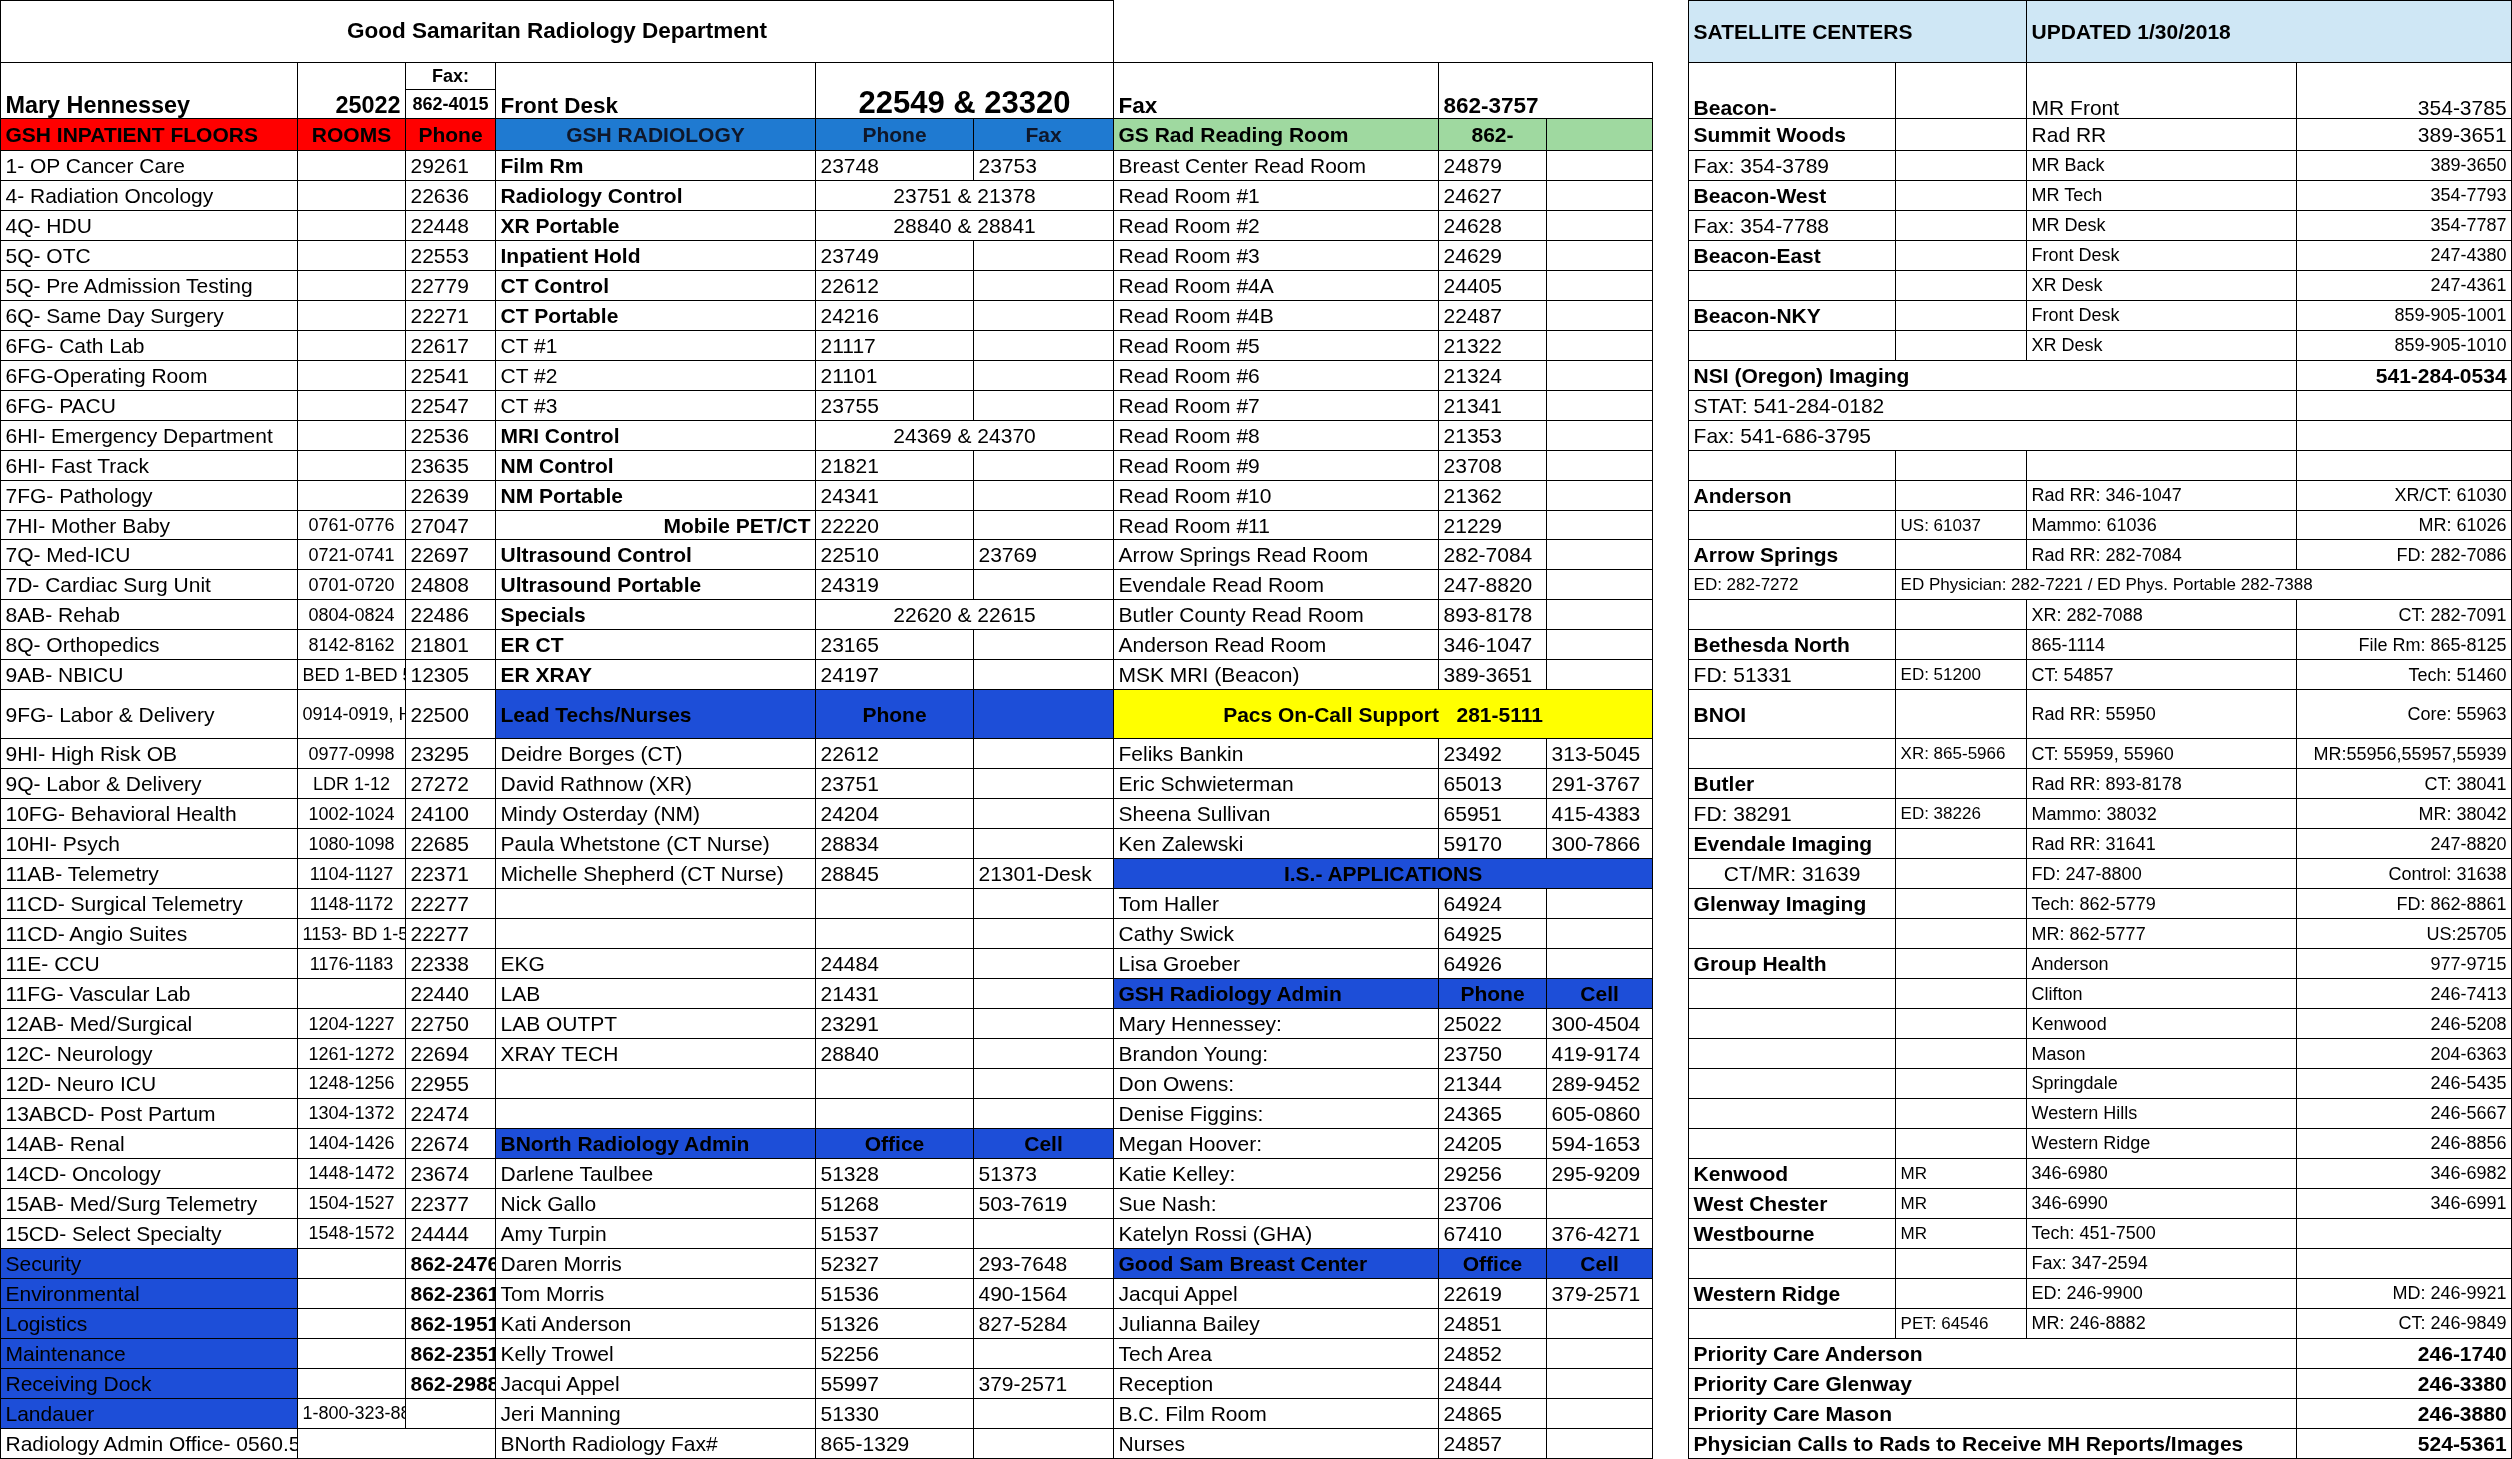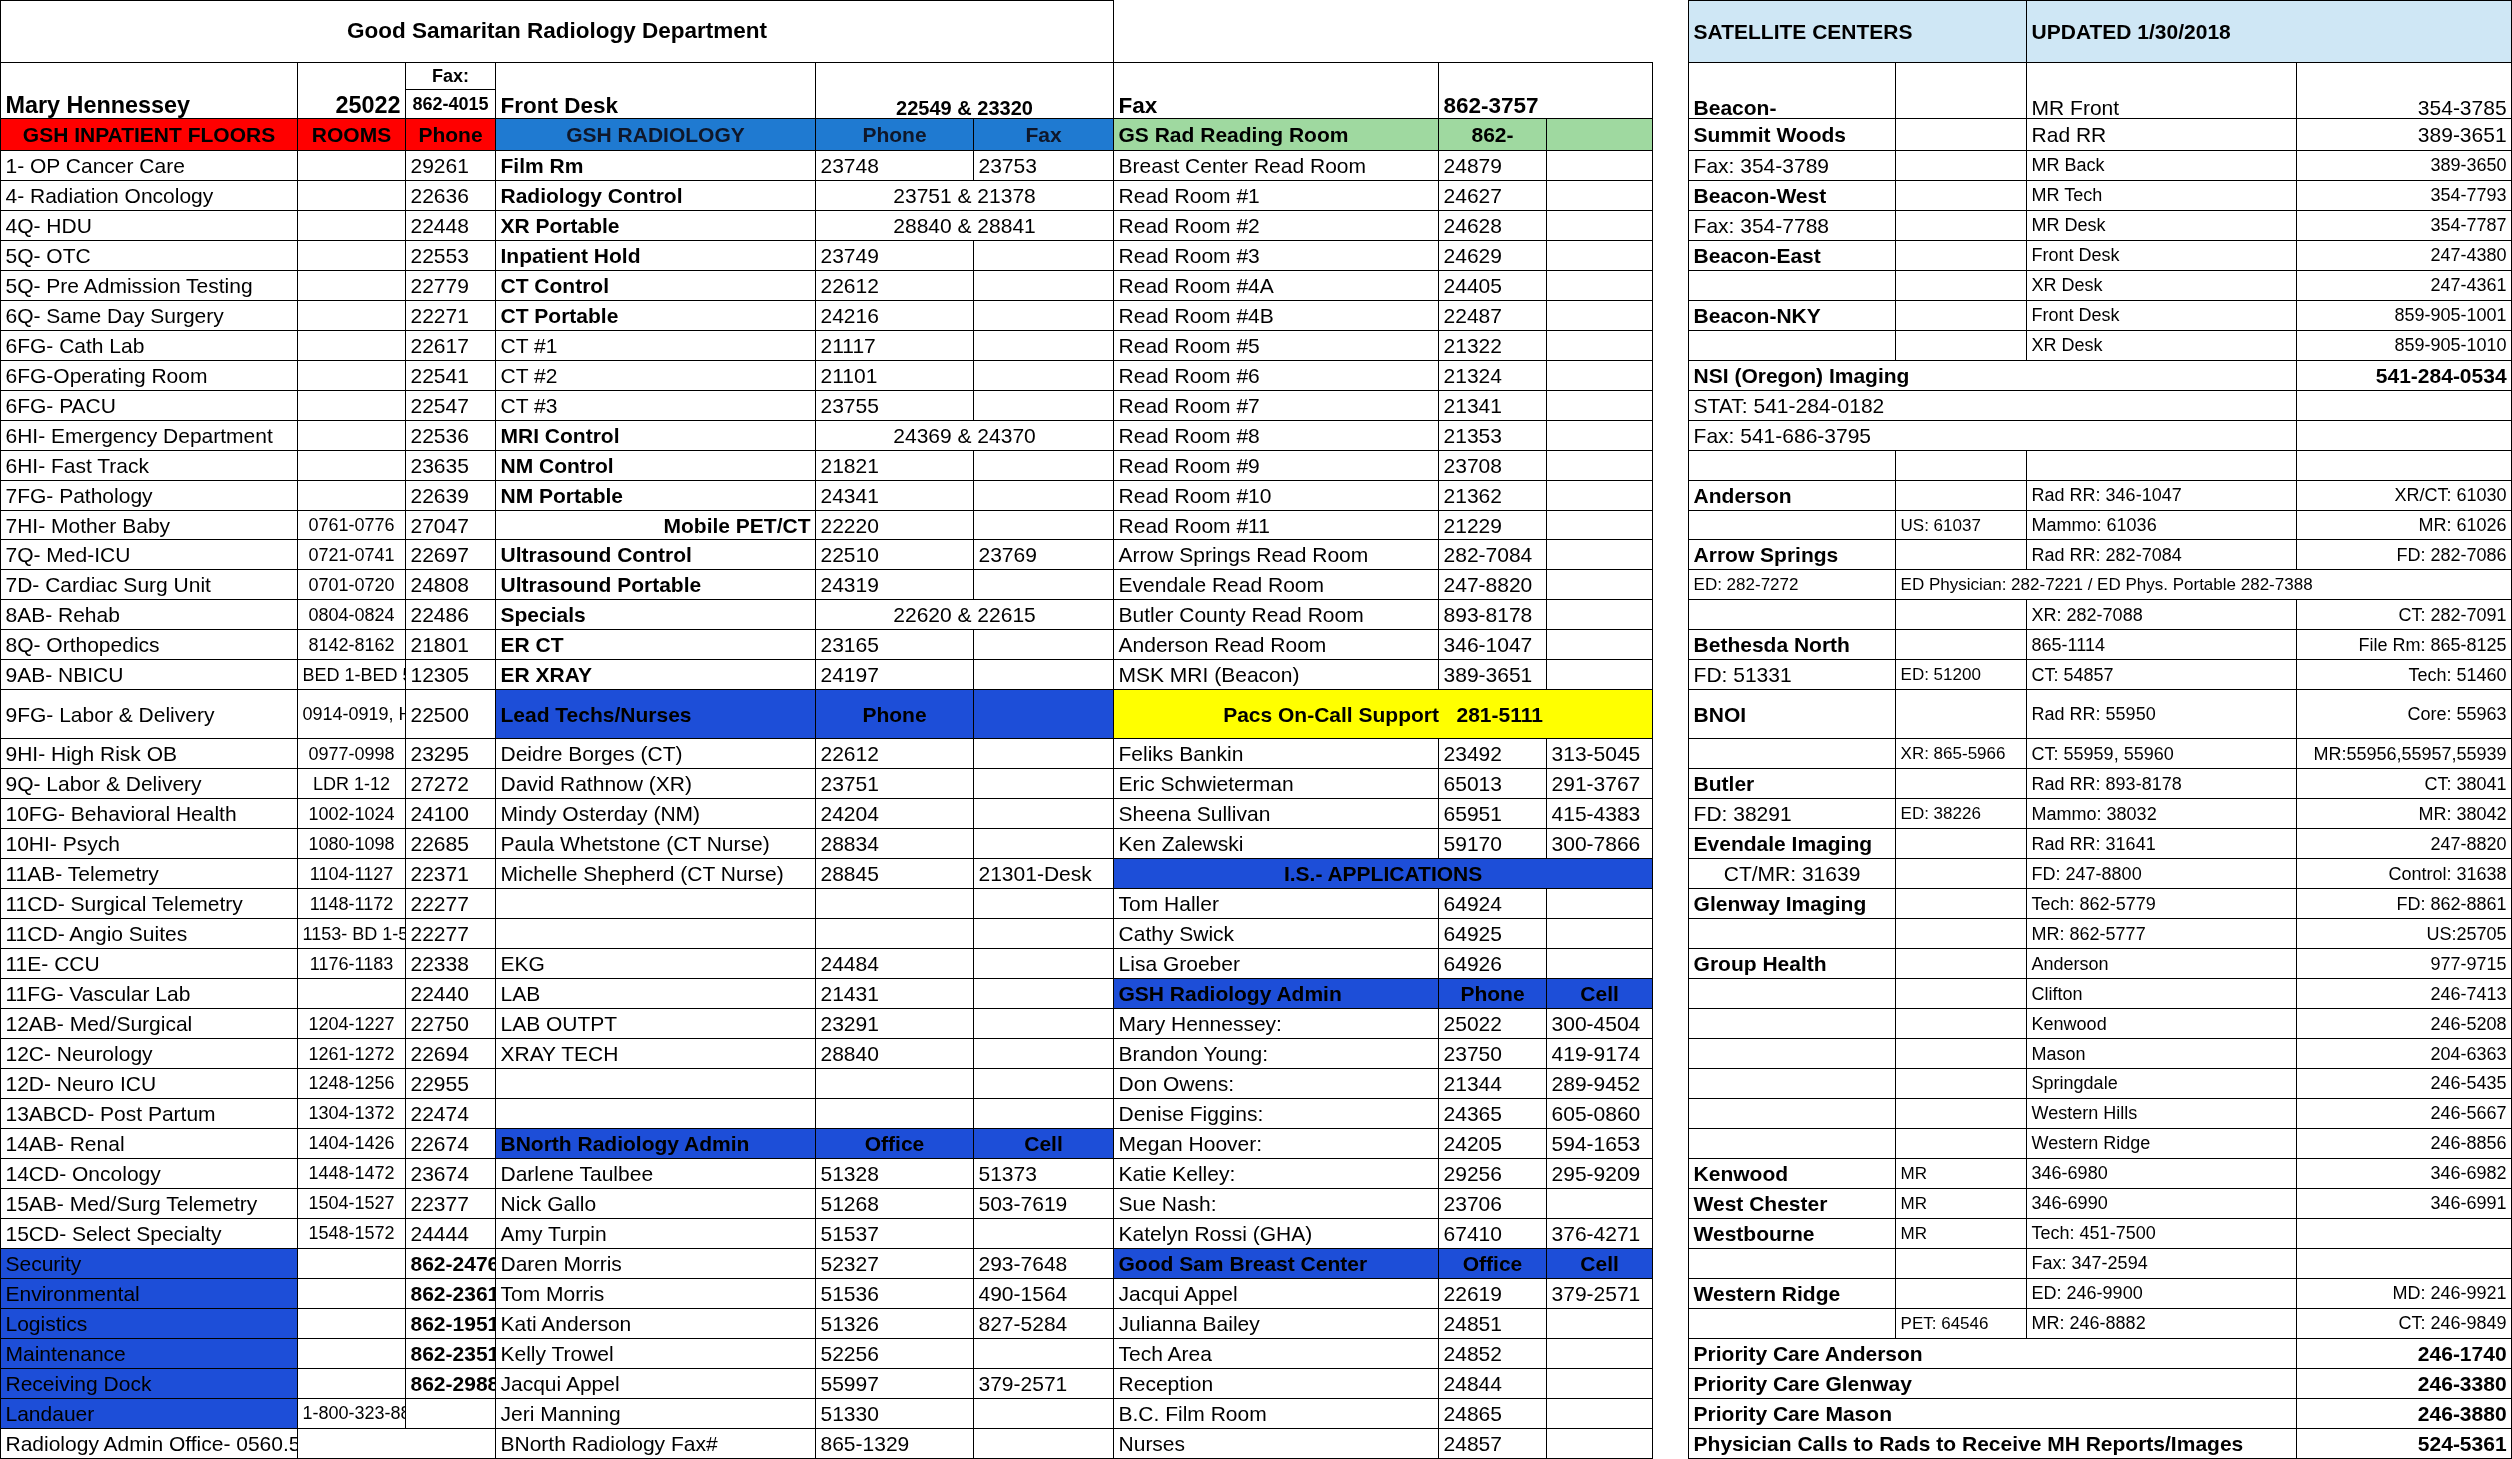--- a/index.html
+++ b/index.html
@@ -3,21 +3,21 @@
 <meta charset="utf-8">
 <style>
   html,body{margin:0;padding:0;background:#fff;}
   body{font-family:"Liberation Sans",sans-serif;}
   #sheet{width:2512px;height:1459px;position:relative;overflow:hidden;}
   table{border-collapse:collapse;table-layout:fixed;width:2512px;height:1459px;}
   td{border:0.9px solid #000;font-size:21px;padding:0 4.5px;white-space:nowrap;overflow:hidden;line-height:1.0;}
   .b{font-weight:bold;}
   .c{text-align:center;}
   .r{text-align:right;}
-  .red{background:#ff0000;font-weight:bold;text-align:center;}
+  .red{background:#ff0000;font-weight:bold;}
   .blue{background:#1f7ad1;color:#0f172a;font-weight:bold;text-align:center;}
   .green{background:#9fd9a0;font-weight:bold;}
   .yellow{background:#ffff00;font-weight:bold;}
   .cyan{background:#cfe7f5;font-weight:bold;}
   .gray{background:#1d4ed8;}
   .nb{border:none;}
   .small{font-size:18px;}
   .tiny{font-size:17px;}
   .tophdr{font-weight:bold;text-align:center;font-size:22.5px;margin-top:44px;}
 </style>
@@ -50,21 +50,21 @@
     <td class="nb"></td>
     <td colspan="2" class="cyan">SATELLITE CENTERS</td>
     <td colspan="2" class="cyan">UPDATED 1/30/2018</td>
   </tr>
 
   <tr style="height:27px">
     <td rowspan="2" class="b" style="vertical-align:bottom;font-size:23.4px">Mary Hennessey</td>
     <td rowspan="2" class="b r" style="vertical-align:bottom;font-size:23.4px">25022</td>
     <td class="b c small">Fax:</td>
     <td rowspan="2" class="b" style="vertical-align:bottom;font-size:22.5px">Front Desk</td>
-    <td rowspan="2" colspan="2" class="b c" style="vertical-align:bottom;font-size:20px">22549 &amp; 23320</td>
+    <td rowspan="2" colspan="2" class="b c" style="vertical-align:bottom;font-size:31px">22549 &amp; 23320</td>
     <td rowspan="2" class="b" style="vertical-align:bottom;font-size:22.5px">Fax</td>
     <td rowspan="2" colspan="2" class="b" style="vertical-align:bottom;font-size:22.5px">862-3757</td>
     <td rowspan="2" class="nb"></td>
     <td rowspan="2" class="b" style="vertical-align:bottom">Beacon-</td>
     <td rowspan="2"></td>
     <td rowspan="2" style="vertical-align:bottom">MR Front</td>
     <td rowspan="2" class="r" style="vertical-align:bottom">354-3785</td>
   </tr>
   <tr style="height:29px">
     <td class="b c small">862-4015</td>

